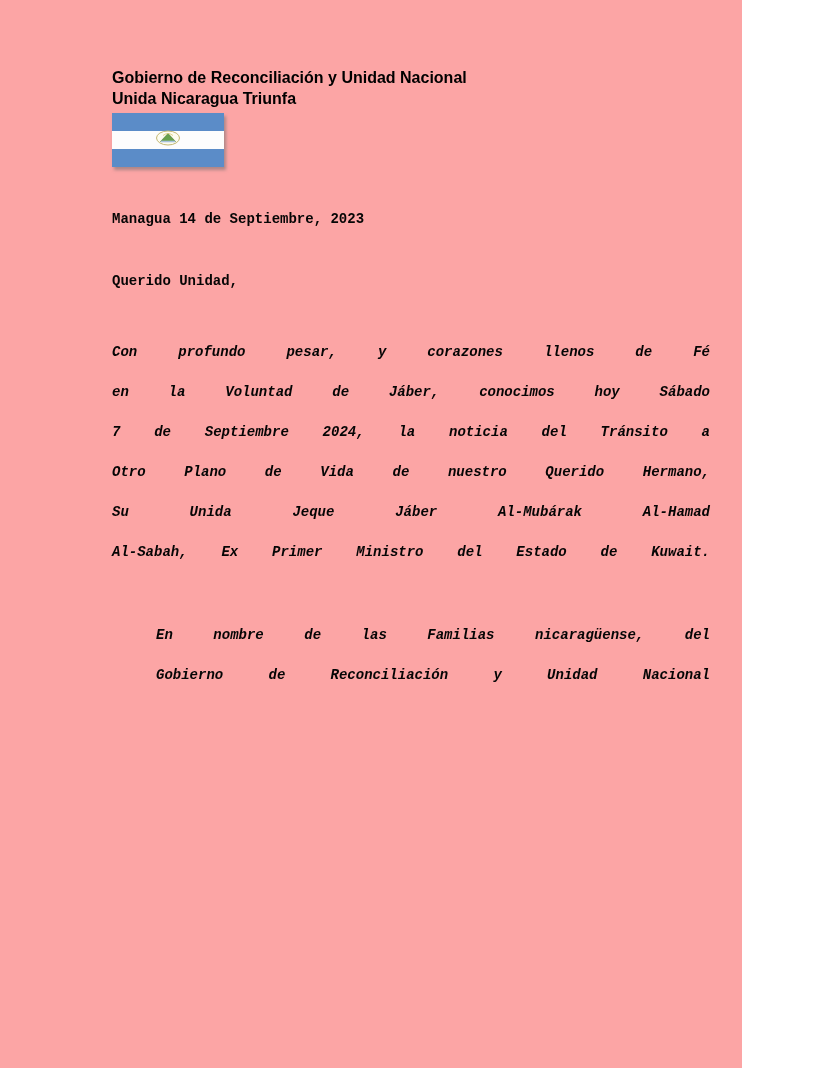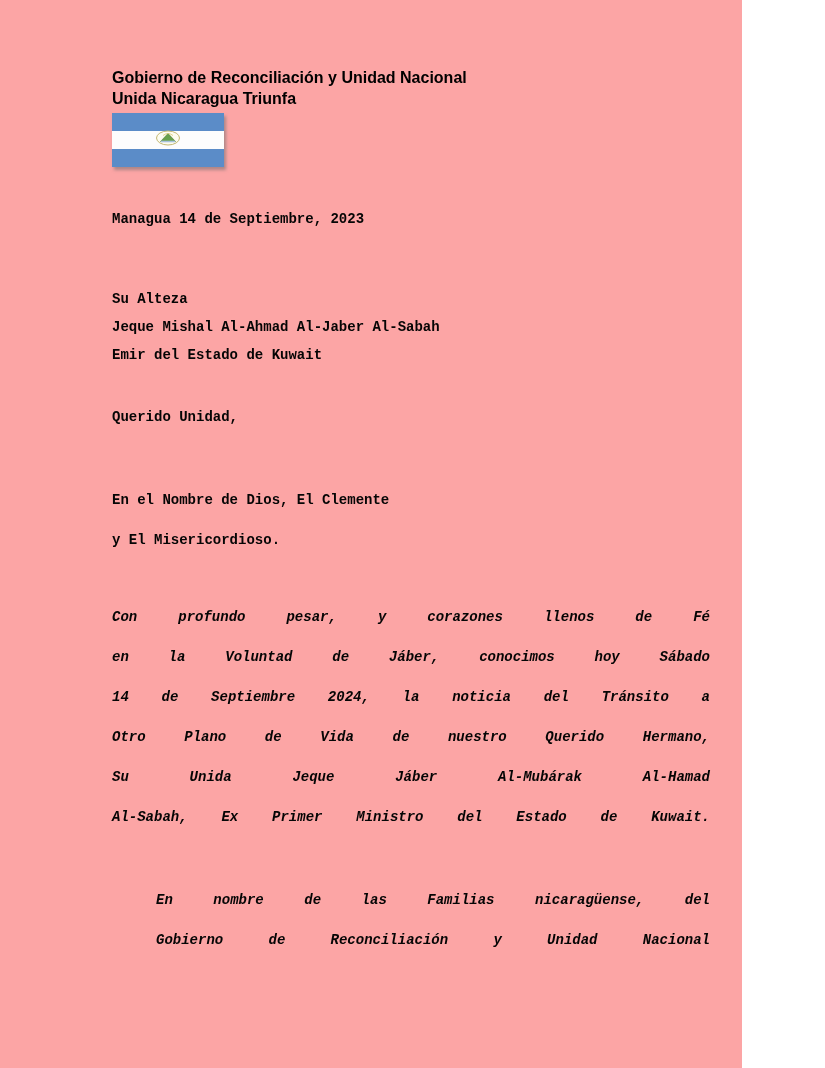--- a/index.html
+++ b/index.html
@@ -81,37 +81,28 @@
             <path d="M6 11.5 L20 11.5" stroke="#a9c2de" stroke-width="1.6"></path>
             <path d="M8 5.5 Q13 1.5 18 5.5" fill="none" stroke="#d8c96f" stroke-width="0.8"></path>
           </svg>
         </span>
       </div>
       <div class="stripe blue"></div>
     </div>
 
     <div class="mono date-line">Managua 14 de Septiembre, 2023</div>
 
-    <div class="mono recipient">
-      <div>Su Alteza</div>
-      <div>Jeque Mishal Al-Ahmad Al-Jaber Al-Sabah</div>
-      <div>Emir del Estado de Kuwait</div>
-    </div>
 
     <div class="mono salutation">Querido Unidad,</div>
 
-    <div class="mono invocation">
-      <div>En el Nombre de Dios, El Clemente</div>
-      <div>y El Misericordioso.</div>
-    </div>
 
     <div class="mono para1">
       <div class="jline">Con profundo pesar, y corazones llenos de Fé</div>
       <div class="jline">en la Voluntad de Jáber, conocimos hoy Sábado</div>
-      <div class="jline">14 de Septiembre 2024, la noticia del Tránsito a</div>
+      <div class="jline">7 de Septiembre 2024, la noticia del Tránsito a</div>
       <div class="jline">Otro Plano de Vida de nuestro Querido Hermano,</div>
       <div class="jline">Su Unida Jeque Jáber Al-Mubárak Al-Hamad</div>
       <div class="jline">Al-Sabah, Ex Primer Ministro del Estado de Kuwait.</div>
     </div>
 
     <div class="mono para2">
       <div class="jline">En nombre de las Familias nicaragüense, del</div>
       <div class="jline">Gobierno de Reconciliación y Unidad Nacional</div>
     </div>
 

